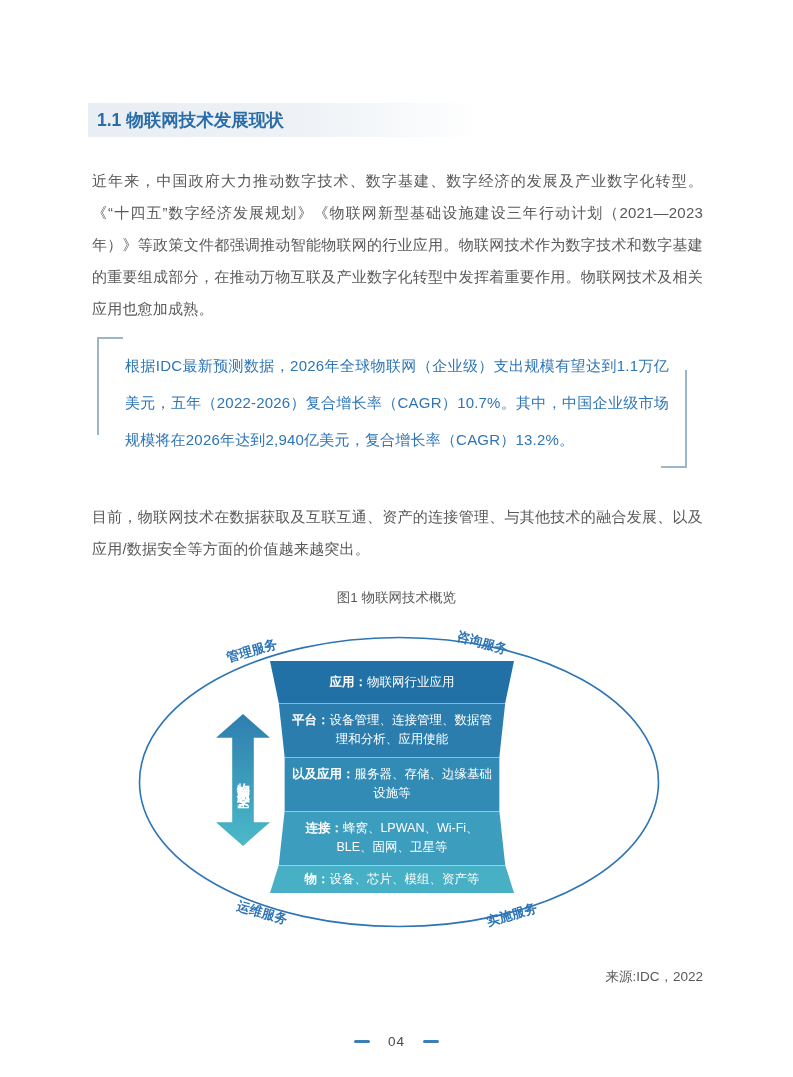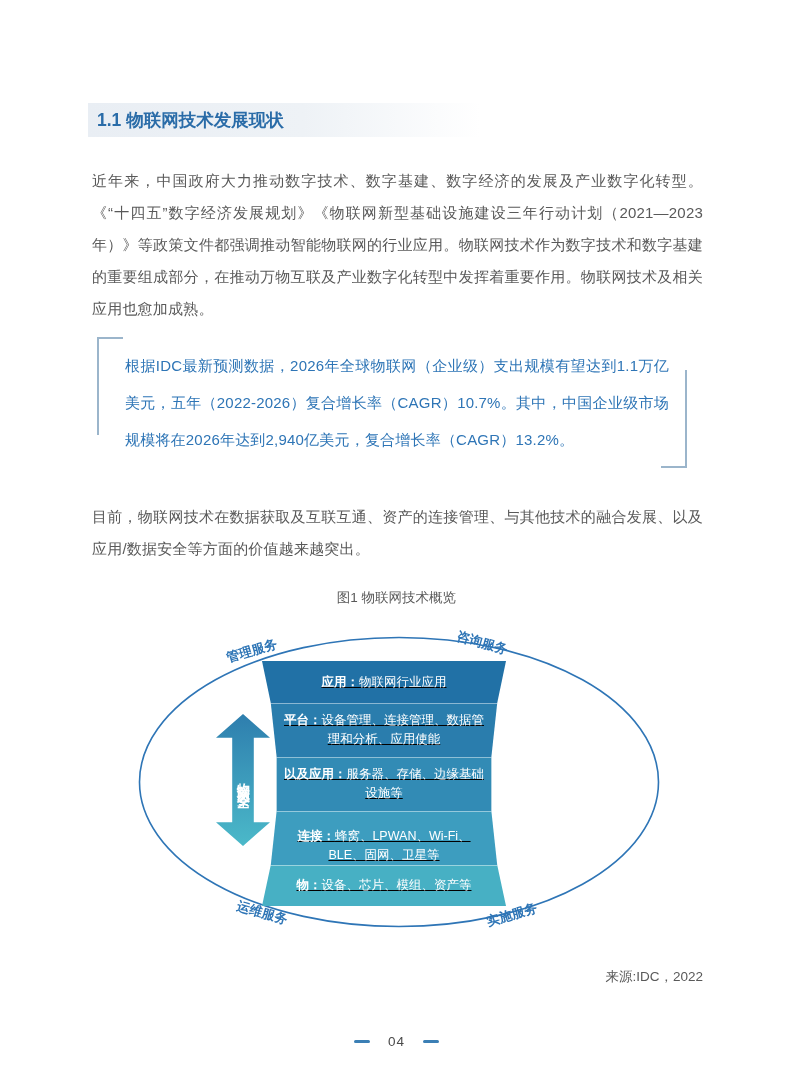--- a/index.html
+++ b/index.html
@@ -24,33 +24,33 @@
   .corner-tl{ position:absolute; top:0; left:0; width:26px; height:98px;
     border-top:2px solid #9bb5cb; border-left:2px solid #9bb5cb; }
   .corner-br{ position:absolute; bottom:0; right:0; width:26px; height:98px;
     border-bottom:2px solid #9bb5cb; border-right:2px solid #9bb5cb; }
 
   .fig-caption{ margin-top:24px; text-align:center; font-size:13.5px; color:#595959; }
 
   .diagram{ position:relative; width:620px; height:322px; margin:19px 0 0 90px; }
   .diagram svg.ellipse{ position:absolute; left:48px; top:10px; }
 
-  .stack{ position:absolute; left:172px; top:35px; width:244px;text-decoration:underline; }
+  .stack{ position:absolute; left:180px; top:35px; width:244px; }
   .band{ width:100%; display:flex; align-items:center; justify-content:center;
     color:#ffffff; font-size:12.5px; line-height:19px; text-align:center; }
   .band .txt{ padding:0 20px; }
   .band b{ font-weight:bold; }
   .b1{ height:42px; clip-path:polygon(0 0,100% 0,96.4% 100%,3.6% 100%); }
   .b2{ height:54px; clip-path:polygon(3.6% 0,96.4% 0,94% 100%,6% 100%);
        box-shadow:inset 0 1px 0 rgba(255,255,255,.45);justify-content:center; }
   .b3{ height:54px; clip-path:polygon(6% 0,94% 0,94% 100%,6% 100%);
        box-shadow:inset 0 1px 0 rgba(255,255,255,.45); }
   .b4{ height:54px; clip-path:polygon(6% 0,94% 0,96.4% 100%,3.6% 100%);
        box-shadow:inset 0 1px 0 rgba(255,255,255,.45); }
-  .b5{ height:41px; clip-path:polygon(3.6% 0,96.4% 0,100% 100%,0 100%);
+  .b5{ height:28px; clip-path:polygon(3.6% 0,96.4% 0,100% 100%,0 100%);
        box-shadow:inset 0 1px 0 rgba(255,255,255,.45); }
 
   .corner-label{ position:absolute; font-size:13px; font-weight:bold; color:#2e75b6; white-space:nowrap; }
   .cl-tl{ left:136px; top:16px;  transform:rotate(-16deg); }
   .cl-tr{ left:366px; top:8px;   transform:rotate(16deg); }
   .cl-bl{ left:146px; top:278px; transform:rotate(16deg); }
   .cl-br{ left:396px; top:280px; transform:rotate(-16deg); }
 
   .sec-arrow{ position:absolute; left:126px; top:88px; width:54px; height:132px;
     clip-path:polygon(50% 0,100% 18%,70% 18%,70% 82%,100% 82%,50% 100%,0 82%,30% 82%,30% 18%,0 18%);
@@ -102,21 +102,21 @@
     <div class="stack">
       <div class="band b1" style="background: rgb(33, 113, 166);">
         <div class="txt"><b>应用：</b><span>物联网行业应用</span></div>
       </div>
       <div class="band b2" style="background: rgb(42, 125, 173);">
         <div class="txt"><b>平台：</b><span>设备管理、连接管理、数据管理和分析、应用使能</span></div>
       </div>
       <div class="band b3" style="background: rgb(50, 139, 181);">
         <div class="txt"><b>以及应用：</b><span>服务器、存储、边缘基础设施等</span></div>
       </div>
-      <div class="band b4" style="background: rgb(61, 157, 191); align-items: flex-end;">
+      <div class="band b4" style="background: rgb(61, 157, 191);">
         <div class="txt"><b>连接：</b><span>蜂窝、LPWAN、Wi-Fi、BLE、固网、卫星等</span></div>
       </div>
       <div class="band b5" style="background: rgb(71, 176, 196);">
         <div class="txt"><b>物：</b><span>设备、芯片、模组、资产等</span></div>
       </div>
     </div>
   </div>
 
   <div class="source">来源:IDC，2022</div>
 

